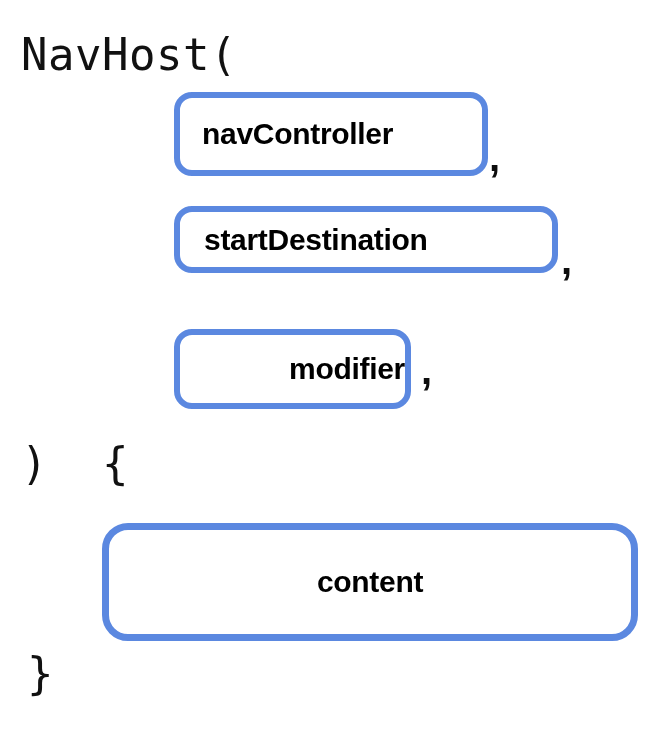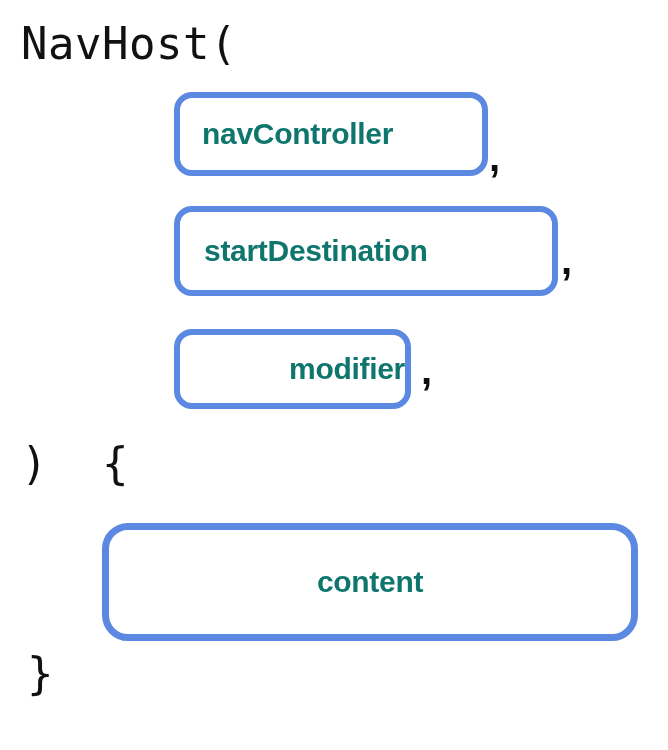--- a/index.html
+++ b/index.html
@@ -29,21 +29,21 @@
     position: absolute;
     font-family: "DejaVu Sans Mono", "Liberation Mono", monospace;
     font-weight: 400;
     color: #111111;
     white-space: pre;
     line-height: 1;
   }
 
   .tok-navhost {
     left: 21px;
-    top: 22px;
+    top: 33px;
     font-size: 44px;
     letter-spacing: 0.5px;
   }
 
   .tok-paren-brace {
     left: 21px;
     top: 442px;
     font-size: 44px;
     letter-spacing: 0.5px;
   }
@@ -64,42 +64,42 @@
     border-color: #5b88e0;
     border-width: 6px;
     border-radius: 16px;
     display: flex;
     align-items: center;
   }
   .param-box .param-label {
     font-family: "Liberation Sans", sans-serif;
     font-size: 30px;
     font-weight: 600;
-    color: #0f766e;
+    color: #000000;
     letter-spacing: -0.3px;
     white-space: nowrap;
   }
 
   
   #box-navcontroller {
     left: 174px;
     top: 92px;
     width: 314px;
     height: 84px;
     border-radius: 18px;
   }
   #box-navcontroller .param-label {
     margin-left: 22px;
   }
 
   #box-startdestination {
     left: 174px;
     top: 206px;
     width: 384px;
-    height: 90px;
+    height: 67px;
     border-radius: 18px;
   }
   #box-startdestination .param-label {
     margin-left: 24px;
   }
 
   #box-modifier {
     left: 174px;
     top: 329px;
     width: 237px;

